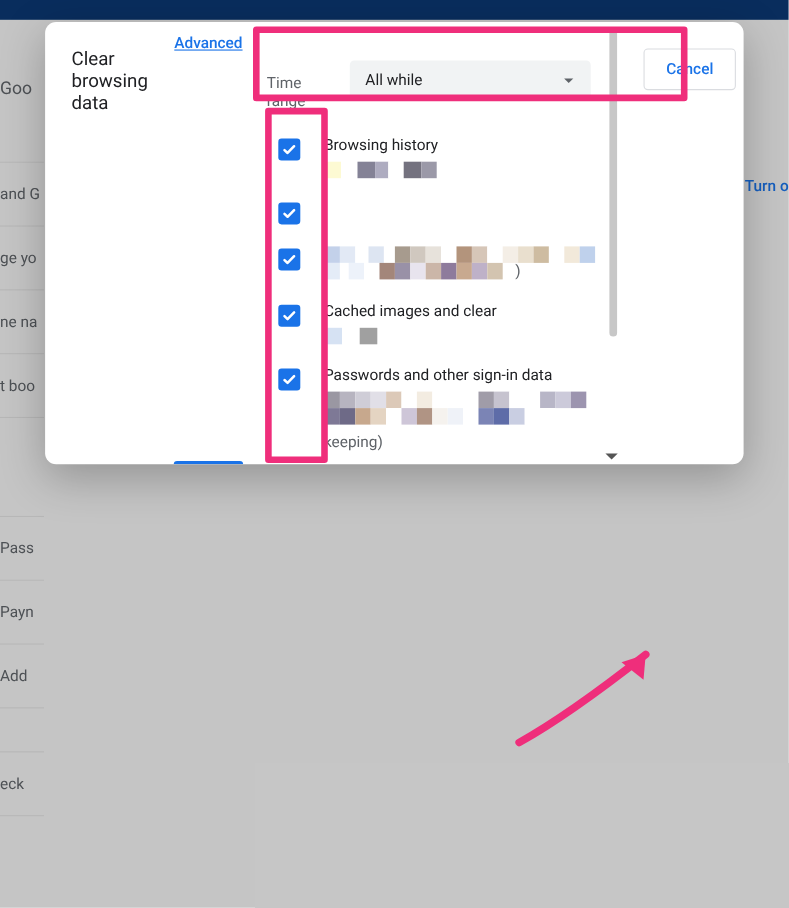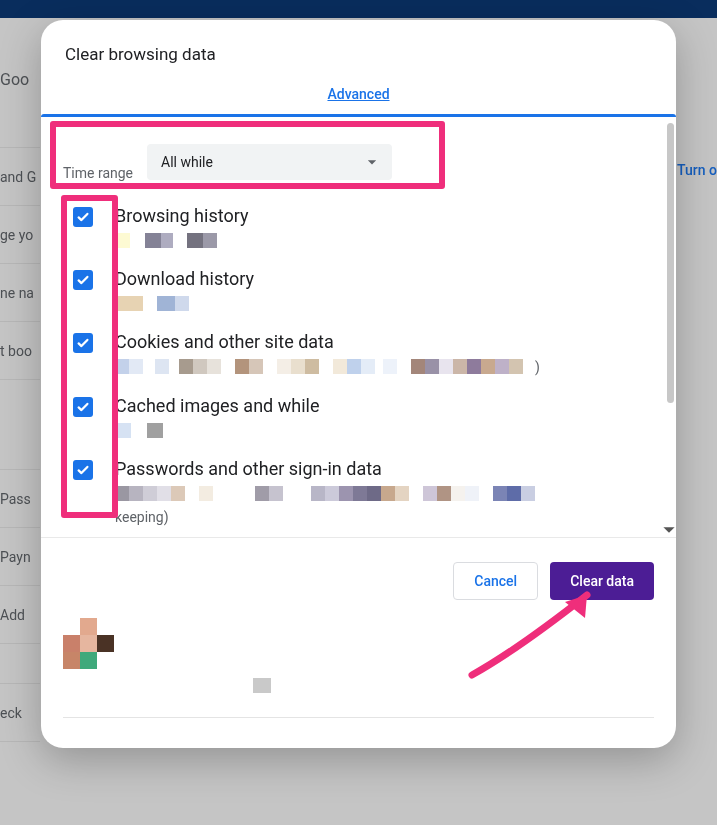--- a/index.html
+++ b/index.html
@@ -52,24 +52,24 @@
       inset: 0;
       background: rgba(0,0,0,0.18);
       display: flex;
       align-items: flex-start;
       justify-content: center;
     }
     .modal {
       width: 635px;
       margin-top: 20px;
       background: #fff;
-      border-radius: 22px;
+      border-radius: 10px;
       box-shadow: 0 12px 40px rgba(0,0,0,.25);
       display: flex;
-      flex-direction: column;
+      flex-direction: row;
       overflow: hidden;
     }
     .modal-title {
       padding: 24px 24px 10px 24px;
       font-size: 17px;
       color: #202124;
     }
     .tabs {
       display: flex;
       border-bottom: 1px solid #dadce0;
@@ -170,21 +170,21 @@
       justify-content: center;
       margin-top: 2px;
       cursor: pointer;
     }
     .checkbox svg { width: 14px; height: 14px; }
     .checkbox svg path { stroke: #fff; stroke-width: 2.6; fill: none; stroke-linecap: round; stroke-linejoin: round; }
 
     .item-body { flex: 1; }
     .item-title {
       color: #202124;
-      font-size: 18px;
+      font-size: 14px;
       margin-bottom: 7px;
     }
     .item-sub {
       color: #5f6368;
       font-size: 14px;
     }
     .pix-row { display:flex; flex-wrap:wrap; gap:0; }
     .px { display:inline-block; height:15px; }
 
     .scrollbar {
@@ -346,39 +346,29 @@
             </div>
           </div>
         </div>
 
         <div class="item">
           <div class="checkbox">
             <svg viewBox="0 0 16 16">
                   <path d="M3 8.5 L6.2 11.5 L13 4.5"></path>
                 </svg>
           </div>
-          <div class="item-body">
-            <div class="item-title">Download history</div>
-            <div class="pix-row">
-              <span class="px" style="width:28px;background:#e7d3b3"></span>
-                  <span class="px" style="width:14px;background:#fff"></span>
-                  <span class="px" style="width:18px;background:#a0b4d6"></span>
-                  <span class="px" style="width:14px;background:#cfd9ec"></span>
-            </div>
-          </div>
         </div>
 
         <div class="item">
           <div class="checkbox">
             <svg viewBox="0 0 16 16">
                   <path d="M3 8.5 L6.2 11.5 L13 4.5"></path>
                 </svg>
           </div>
           <div class="item-body">
-            <div class="item-title">Cookies and other site data</div>
             <div class="pix-row">
               <span class="px" style="width:14px;background:#c3d1ea"></span>
                   <span class="px" style="width:14px;background:#e2e9f5"></span>
                   <span class="px" style="width:12px;background:#fff"></span>
                   <span class="px" style="width:14px;background:#dde5f2"></span>
                   <span class="px" style="width:10px;background:#fff"></span>
                   <span class="px" style="width:14px;background:#a79b8e"></span>
                   <span class="px" style="width:14px;background:#d0c8bf"></span>
                   <span class="px" style="width:14px;background:#e7e2db"></span>
                   <span class="px" style="width:14px;background:#fff"></span>
@@ -408,21 +398,21 @@
           </div>
         </div>
 
         <div class="item">
           <div class="checkbox">
             <svg viewBox="0 0 16 16">
                   <path d="M3 8.5 L6.2 11.5 L13 4.5"></path>
                 </svg>
           </div>
           <div class="item-body">
-            <div class="item-title">Cached images and while</div>
+            <div class="item-title">Cached images and clear</div>
             <div class="pix-row">
               <span class="px" style="width:16px;background:#d6e2f3"></span>
                   <span class="px" style="width:16px;background:#fff"></span>
                   <span class="px" style="width:16px;background:#a0a0a0"></span>
             </div>
           </div>
         </div>
 
         <div class="item" style="padding-bottom:6px">
           <div class="checkbox">

